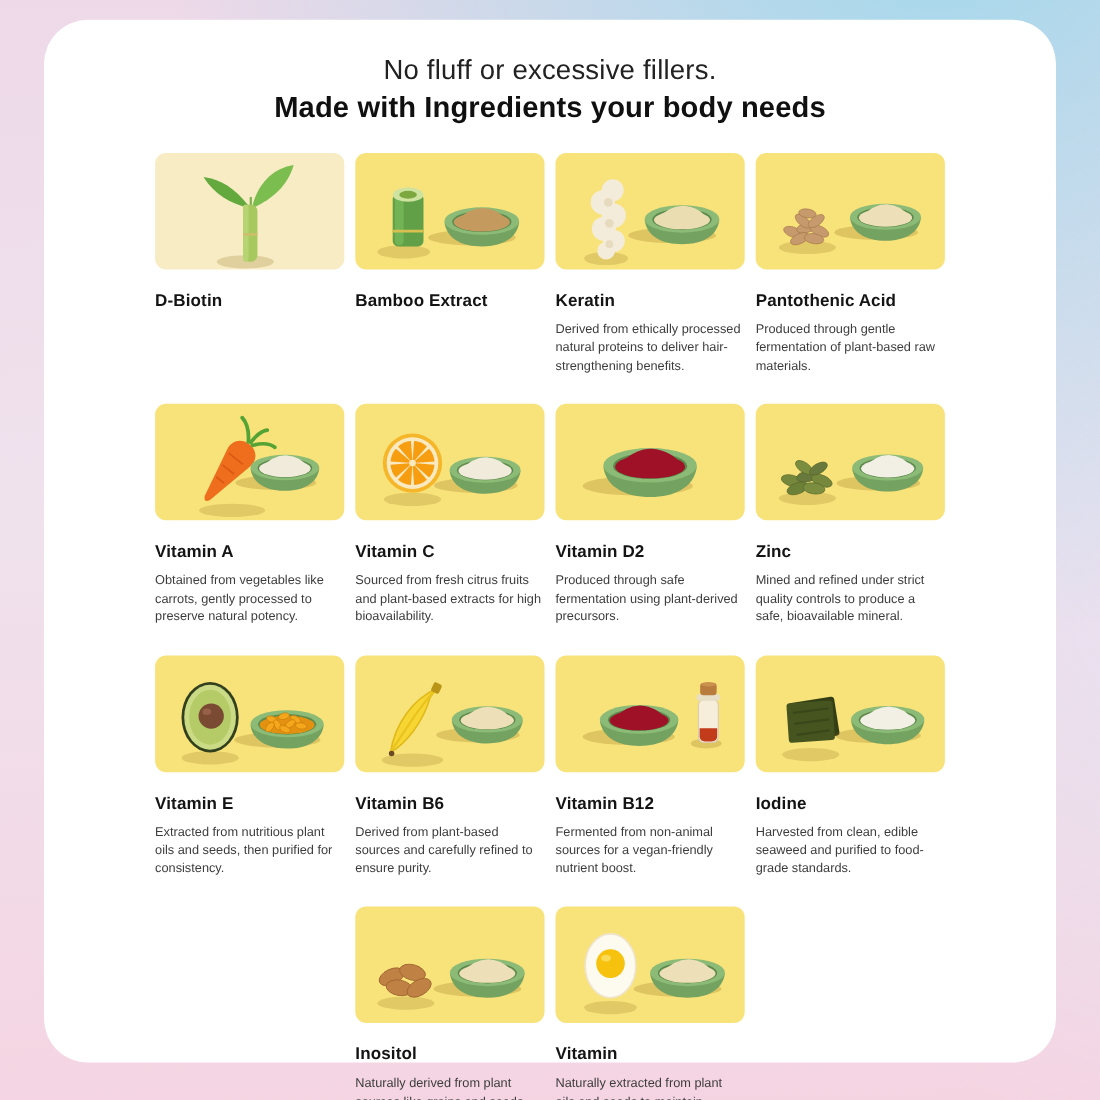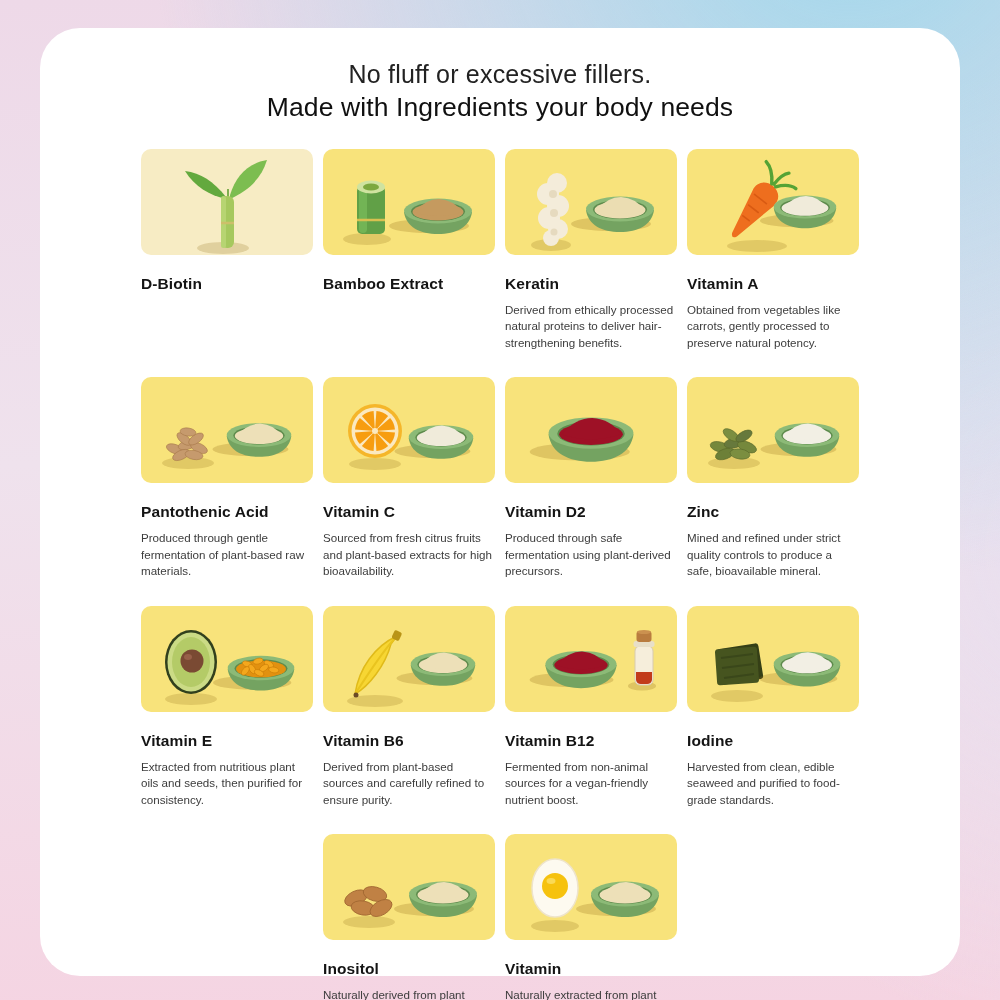--- a/index.html
+++ b/index.html
@@ -6,27 +6,27 @@
   body{
     width:1000px;height:1000px;
     font-family:"Liberation Sans", sans-serif;
     background:
       radial-gradient(circle at 85% -12%, #9ed8ec 0%, rgba(158,216,236,0) 50%),
       radial-gradient(circle at 110% 55%, #e8e0ef 0%, rgba(232,224,239,0) 40%),
       linear-gradient(178deg, #eed9e8 0%, #efe2ed 45%, #f5d4e2 100%);
     overflow:hidden;
   }
   .card{
-    position:absolute; left:40px; top:28px; width:920px; height:948px;
+    position:absolute; left:40px; top:18px; width:920px; height:948px;
     background:#ffffff; border-radius:40px;
     box-sizing:border-box; padding-top:26px;
   }
   header{ text-align:center; margin:6px 0 26px; }
   .h1{ font-size:25px; font-weight:400; color:#222; letter-spacing:.2px; }
-  .h2{ font-size:26.5px; font-weight:400; color:#101010; margin-top:3px; letter-spacing:.1px;}
+  .h2{ font-size:26.5px; font-weight:700; color:#101010; margin-top:3px; letter-spacing:.1px;}
   .grid{
     width:740px; margin:0 auto;
     display:flex; flex-wrap:wrap; justify-content:center;
     column-gap:10px; row-gap:0;
   }
   .item{ width:172px; margin-bottom:26px; }
   .tile{
     width:172px; height:106px; border-radius:10px; overflow:hidden;
   }
   .tile svg{ display:block; width:172px; height:106px; }
@@ -104,43 +104,20 @@
     <path d="M-34,1 C-32,16 -18,23 0,23 C18,23 32,16 34,1 Z" fill="#74a361"></path>
     <ellipse cx="0" cy="0" rx="34" ry="12.5" fill="#8cba77"></ellipse>
     <ellipse cx="0" cy="0.5" rx="27" ry="9.5" fill="#5d8a4c"></ellipse>
     <ellipse cx="0" cy="1" rx="25.5" ry="8.5" fill="#EBDDB2"></ellipse>
     <path d="M-24,1 Q-12,-12 1,-12 Q16,-11 24,1 Q12,5 0,5 Q-12,5 -24,1 Z" fill="#EBDDB2"></path>
   </g>
           </svg>
         </div>
     <h3 class="name">Keratin</h3>
     <p class="desc">Derived from ethically processed natural proteins to deliver hair-strengthening benefits.</p>
-  </article>
-
-  <article class="item">
-    <div class="tile" style="background: rgb(248, 227, 123);">
-          <svg viewBox="0 0 172 106">
-   <ellipse cx="70" cy="97" rx="30" ry="6" fill="rgba(146,108,22,.22)"></ellipse>
-   <g transform="translate(66,62) rotate(38)">
-     <path d="M0,-32 C9,-32 15,-25 13,-16 L3,30 Q0,36 -3,30 L-13,-16 C-15,-25 -9,-32 0,-32 Z" fill="#ee6e1e"></path>
-     <path d="M-9,-14 h15 M-7,-2 h12 M-5,10 h8" stroke="#d85a12" stroke-width="1.6" stroke-linecap="round"></path>
-     <path d="M-2,-33 C-8,-42 -14,-46 -20,-47 M0,-34 C0,-44 2,-49 5,-52 M3,-33 C9,-41 14,-44 20,-44" stroke="#55a335" stroke-width="3.4" stroke-linecap="round" fill="none"></path>
-   </g>
-   <g transform="translate(118,58) scale(0.92)">
-    <ellipse cx="-9" cy="15" rx="40" ry="7" fill="rgba(146,108,22,.25)"></ellipse>
-    <path d="M-34,1 C-32,16 -18,23 0,23 C18,23 32,16 34,1 Z" fill="#74a361"></path>
-    <ellipse cx="0" cy="0" rx="34" ry="12.5" fill="#8cba77"></ellipse>
-    <ellipse cx="0" cy="0.5" rx="27" ry="9.5" fill="#5d8a4c"></ellipse>
-    <ellipse cx="0" cy="1" rx="25.5" ry="8.5" fill="#F0EBDA"></ellipse>
-    <path d="M-24,1 Q-12,-12 1,-12 Q16,-11 24,1 Q12,5 0,5 Q-12,5 -24,1 Z" fill="#F0EBDA"></path>
-  </g>
-          </svg>
-        </div>
-    <h3 class="name">Vitamin A</h3>
-    <p class="desc">Obtained from vegetables like carrots, gently processed to preserve natural potency.</p>
   </article>
 
   <article class="item">
     <div class="tile" style="background: rgb(248, 227, 123);">
           <svg viewBox="0 0 172 106">
    <ellipse cx="47" cy="86" rx="26" ry="6" fill="rgba(146,108,22,.22)"></ellipse>
    <g fill="#c69a6d" stroke="#a87a4c" stroke-width="0.6">
      <ellipse cx="34" cy="72" rx="9" ry="4.5" transform="rotate(20 34 72)"></ellipse>
      <ellipse cx="46" cy="68" rx="9" ry="4.5" transform="rotate(-15 46 68)"></ellipse>
      <ellipse cx="58" cy="71" rx="9" ry="4.5" transform="rotate(25 58 71)"></ellipse>
@@ -155,20 +132,43 @@
     <path d="M-34,1 C-32,16 -18,23 0,23 C18,23 32,16 34,1 Z" fill="#74a361"></path>
     <ellipse cx="0" cy="0" rx="34" ry="12.5" fill="#8cba77"></ellipse>
     <ellipse cx="0" cy="0.5" rx="27" ry="9.5" fill="#5d8a4c"></ellipse>
     <ellipse cx="0" cy="1" rx="25.5" ry="8.5" fill="#EDE0B8"></ellipse>
     <path d="M-24,1 Q-12,-12 1,-12 Q16,-11 24,1 Q12,5 0,5 Q-12,5 -24,1 Z" fill="#EDE0B8"></path>
   </g>
           </svg>
         </div>
     <h3 class="name">Pantothenic Acid</h3>
     <p class="desc">Produced through gentle fermentation of plant-based raw materials.</p>
+  </article>
+
+  <article class="item">
+    <div class="tile" style="background: rgb(248, 227, 123);">
+          <svg viewBox="0 0 172 106">
+   <ellipse cx="70" cy="97" rx="30" ry="6" fill="rgba(146,108,22,.22)"></ellipse>
+   <g transform="translate(66,62) rotate(38)">
+     <path d="M0,-32 C9,-32 15,-25 13,-16 L3,30 Q0,36 -3,30 L-13,-16 C-15,-25 -9,-32 0,-32 Z" fill="#ee6e1e"></path>
+     <path d="M-9,-14 h15 M-7,-2 h12 M-5,10 h8" stroke="#d85a12" stroke-width="1.6" stroke-linecap="round"></path>
+     <path d="M-2,-33 C-8,-42 -14,-46 -20,-47 M0,-34 C0,-44 2,-49 5,-52 M3,-33 C9,-41 14,-44 20,-44" stroke="#55a335" stroke-width="3.4" stroke-linecap="round" fill="none"></path>
+   </g>
+   <g transform="translate(118,58) scale(0.92)">
+    <ellipse cx="-9" cy="15" rx="40" ry="7" fill="rgba(146,108,22,.25)"></ellipse>
+    <path d="M-34,1 C-32,16 -18,23 0,23 C18,23 32,16 34,1 Z" fill="#74a361"></path>
+    <ellipse cx="0" cy="0" rx="34" ry="12.5" fill="#8cba77"></ellipse>
+    <ellipse cx="0" cy="0.5" rx="27" ry="9.5" fill="#5d8a4c"></ellipse>
+    <ellipse cx="0" cy="1" rx="25.5" ry="8.5" fill="#F0EBDA"></ellipse>
+    <path d="M-24,1 Q-12,-12 1,-12 Q16,-11 24,1 Q12,5 0,5 Q-12,5 -24,1 Z" fill="#F0EBDA"></path>
+  </g>
+          </svg>
+        </div>
+    <h3 class="name">Vitamin A</h3>
+    <p class="desc">Obtained from vegetables like carrots, gently processed to preserve natural potency.</p>
   </article>
 
   <article class="item">
     <div class="tile" style="background: rgb(248, 227, 123);">
           <svg viewBox="0 0 172 106">
             <ellipse cx="52" cy="87" rx="26" ry="6" fill="rgba(146,108,22,.22)"></ellipse>
    <circle cx="52" cy="54" r="27" fill="#f5b62a"></circle>
    <circle cx="52" cy="54" r="23.5" fill="#fbe9c0"></circle>
    <path d="M52,54 L72.0,55.4 A20,20 0 0 1 67.1,67.1 Z" fill="#f79d10"></path>
             <path d="M52,54 L65.1,69.1 A20,20 0 0 1 53.4,74.0 Z" fill="#f79d10"></path>

